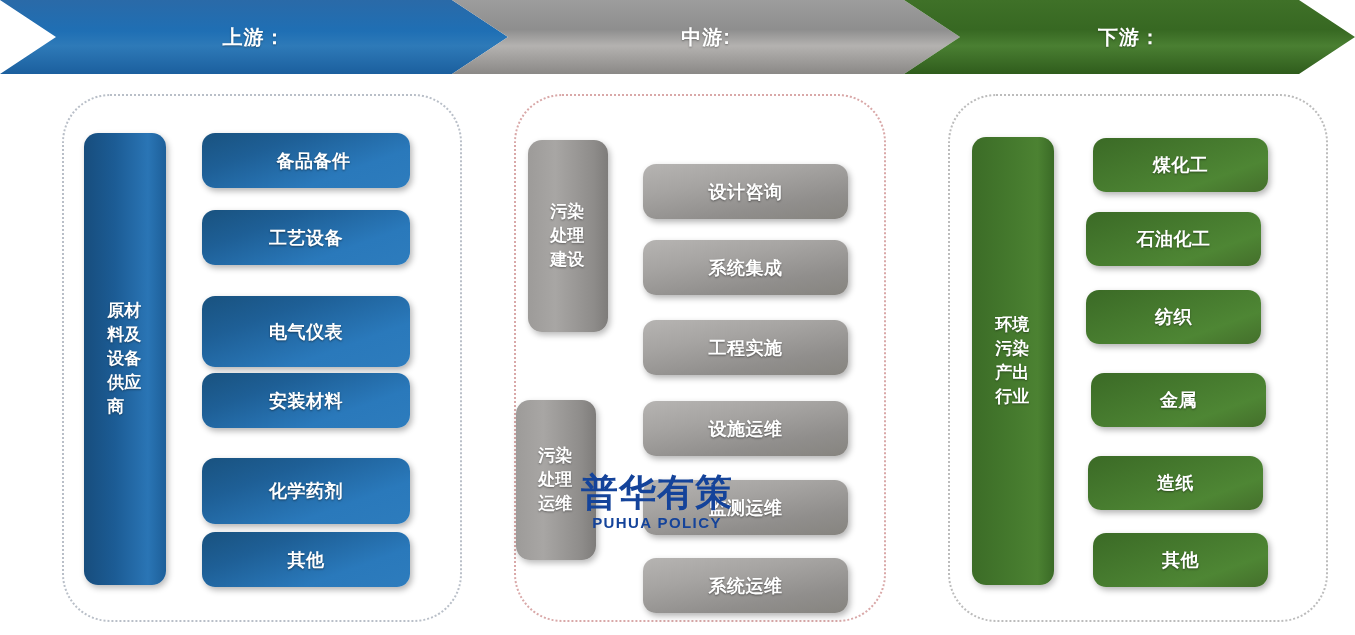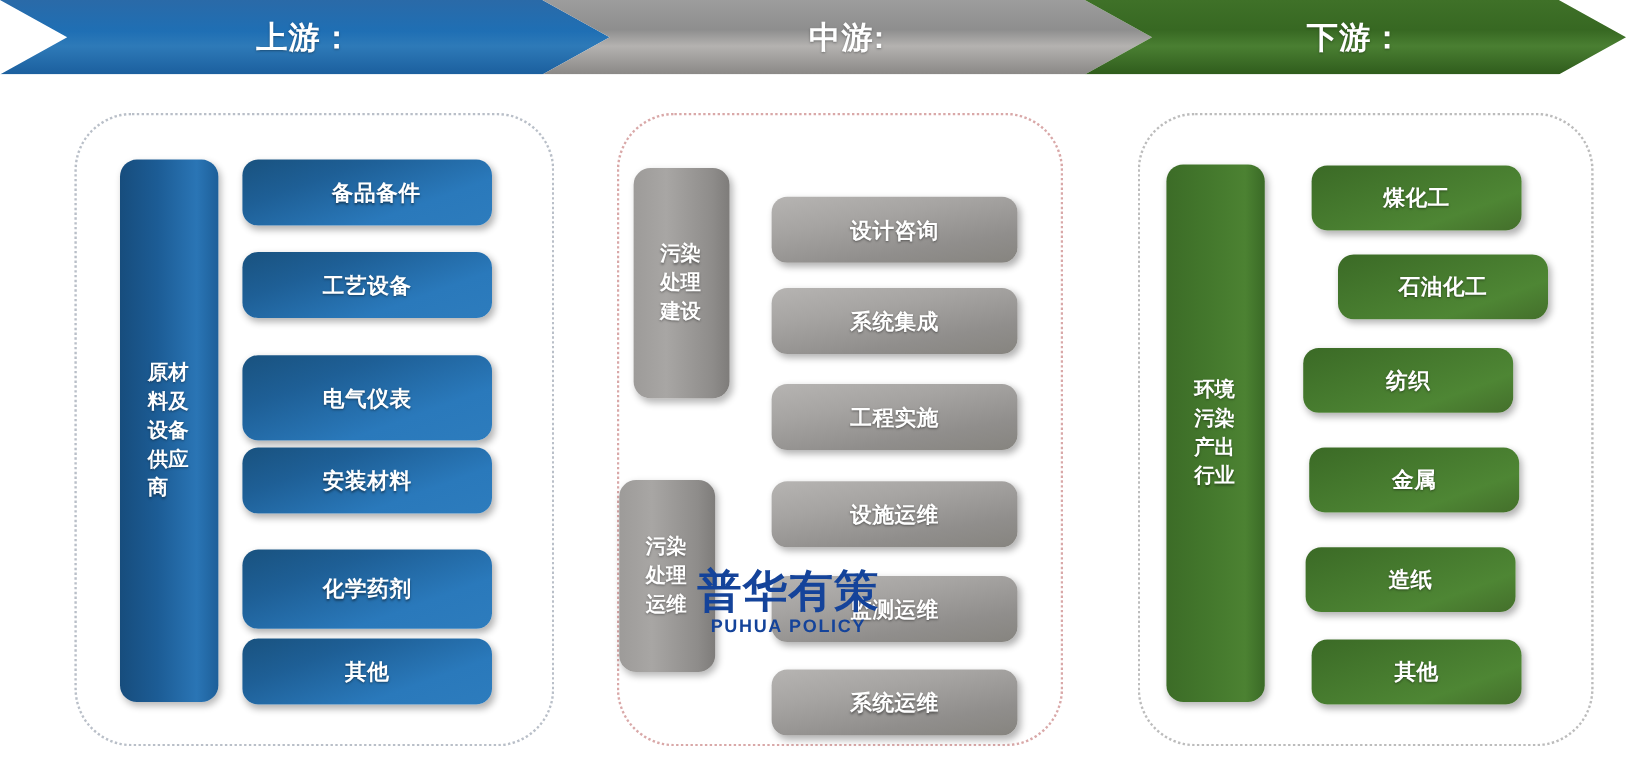--- a/index.html
+++ b/index.html
@@ -19,26 +19,26 @@
   .chevron-band {
     position: absolute;
     top: 0;
     left: 0;
     width: 1355px;
     height: 62px;
   }
   .chev {
     position: absolute;
     top: 0;
-    height: 62px;
+    height: 74px;
     display: flex;
     align-items: center;
     justify-content: center;
     color: #ffffff;
-    font-size: 26px;
+    font-size: 20px;
     font-weight: bold;
     letter-spacing: 1px;
     text-shadow: 0 1px 2px rgba(0,0,0,0.35);
   }
   .chev-up {
     left: 0;
     width: 508px;
     background: linear-gradient(180deg, #2a6aa8 0%, #1f6fb4 42%, #2e7ab8 62%, #1b5f9e 100%);
     clip-path: polygon(0 0, 452px 0, 508px 50%, 452px 100%, 0 100%, 56px 50%);
   }
@@ -157,21 +157,21 @@
   <div class="chev chev-mid">
       <span>中游:</span>
     </div>
   <div class="chev chev-down">
       <span>下游：</span>
     </div>
 </div>
 
 <div class="panel panel-left"></div>
 
-<div class="vbar vbar-blue" style="left:100px; top:133px; width:82px; height:452px;">
+<div class="vbar vbar-blue" style="left:84px; top:133px; width:82px; height:452px;">
   <span>原材料及设备供应商</span>
 </div>
 
 <div class="pill pill-blue" style="left:202px; top:133px; width:208px; height:55px;padding-left:15px;">
   <span>备品备件</span>
 </div>
 <div class="pill pill-blue" style="left:202px; top:210px; width:208px; height:55px;">
   <span>工艺设备</span>
 </div>
 <div class="pill pill-blue" style="left:202px; top:296px; width:208px; height:71px;">
@@ -217,21 +217,21 @@
 
 <div class="panel panel-right"></div>
 
 <div class="vbar vbar-green" style="left:972px; top:137px; width:82px; height:448px;">
   <span>环境污染产出行业</span>
 </div>
 
 <div class="pill pill-green" style="left:1093px; top:138px; width:175px; height:54px;">
   <span>煤化工</span>
 </div>
-<div class="pill pill-green" style="left:1115px; top:212px; width:175px; height:54px;">
+<div class="pill pill-green" style="left:1086px; top:212px; width:175px; height:54px;">
   <span>石油化工</span>
 </div>
 <div class="pill pill-green" style="left:1086px; top:290px; width:175px; height:54px;">
   <span>纺织</span>
 </div>
 <div class="pill pill-green" style="left:1091px; top:373px; width:175px; height:54px;">
   <span>金属</span>
 </div>
 <div class="pill pill-green" style="left:1088px; top:456px; width:175px; height:54px;">
   <span>造纸</span>

